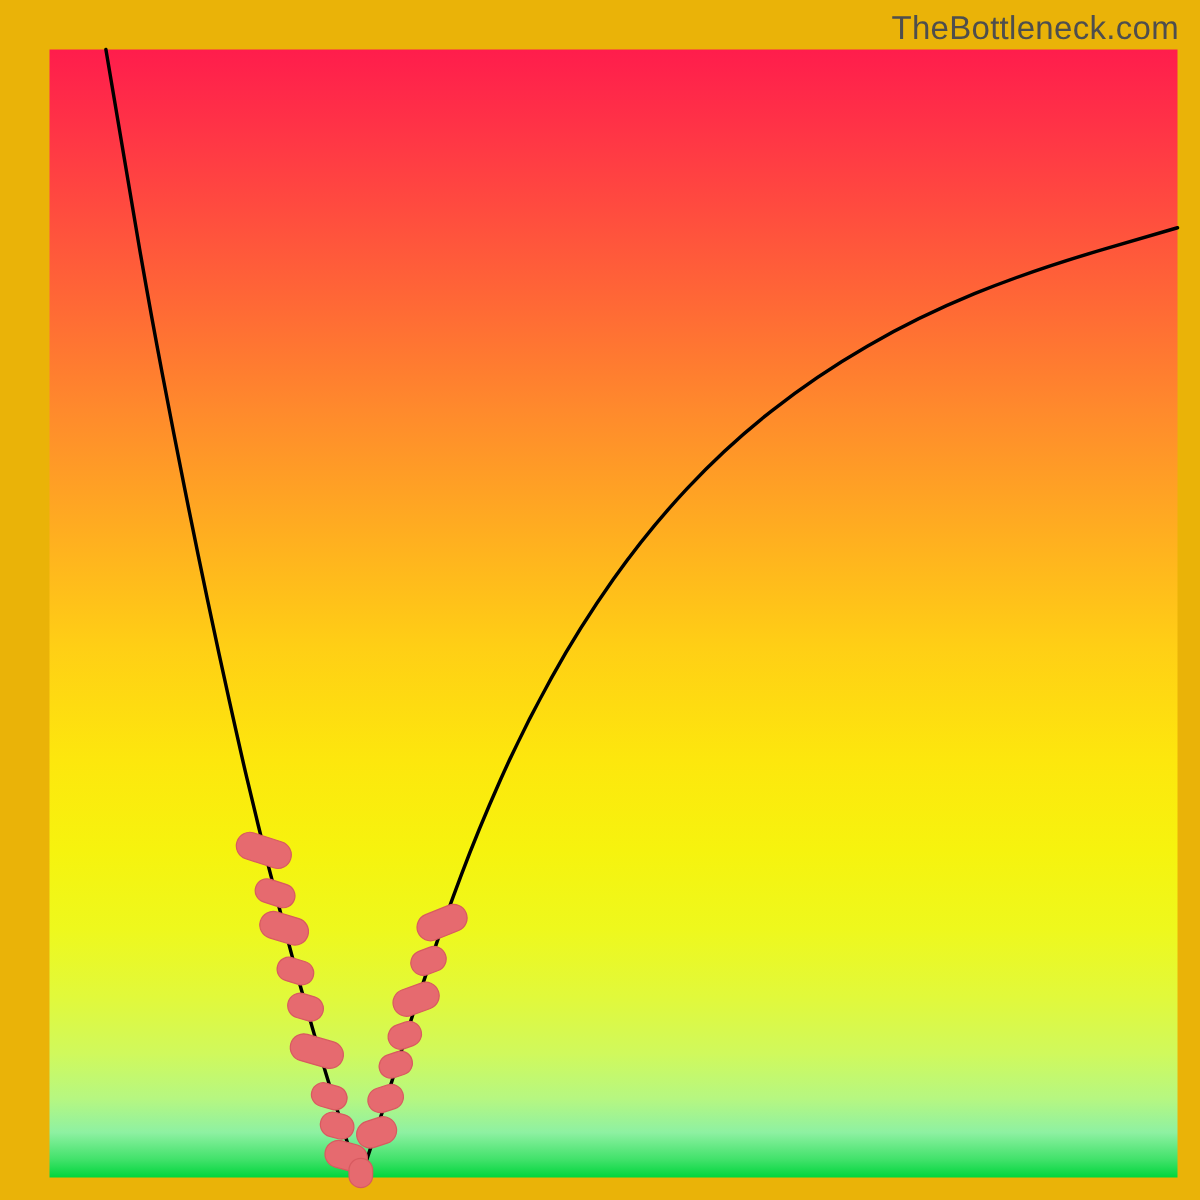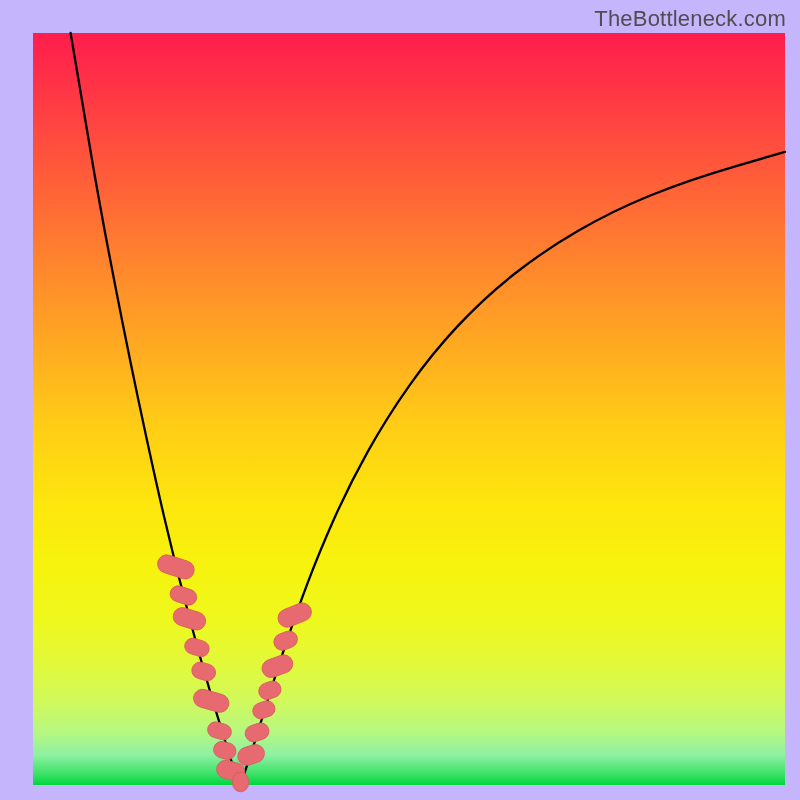--- a/index.html
+++ b/index.html
@@ -10,21 +10,21 @@
     overflow: hidden;
     background: #000;
     font-family: Arial, Helvetica, sans-serif;
   }
   .frame {
     position: absolute;
     left: 0;
     top: 0;
     width: 800px;
     height: 800px;
-    background: #c4b5fd;
+    background: #eab308;
   }
   .plot-area {
     position: absolute;
     left: 33px;
     top: 33px;
     width: 752px;
     height: 752px;
     
     background: linear-gradient(
       to bottom,

